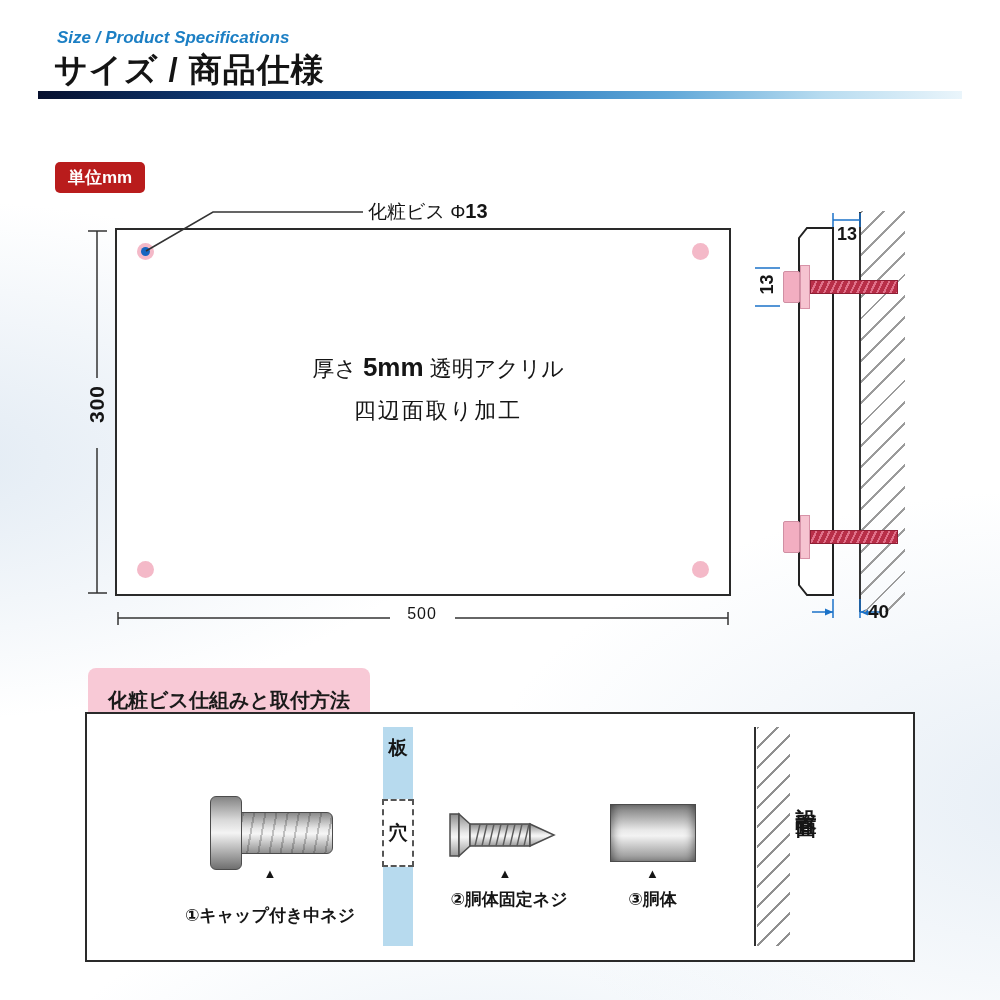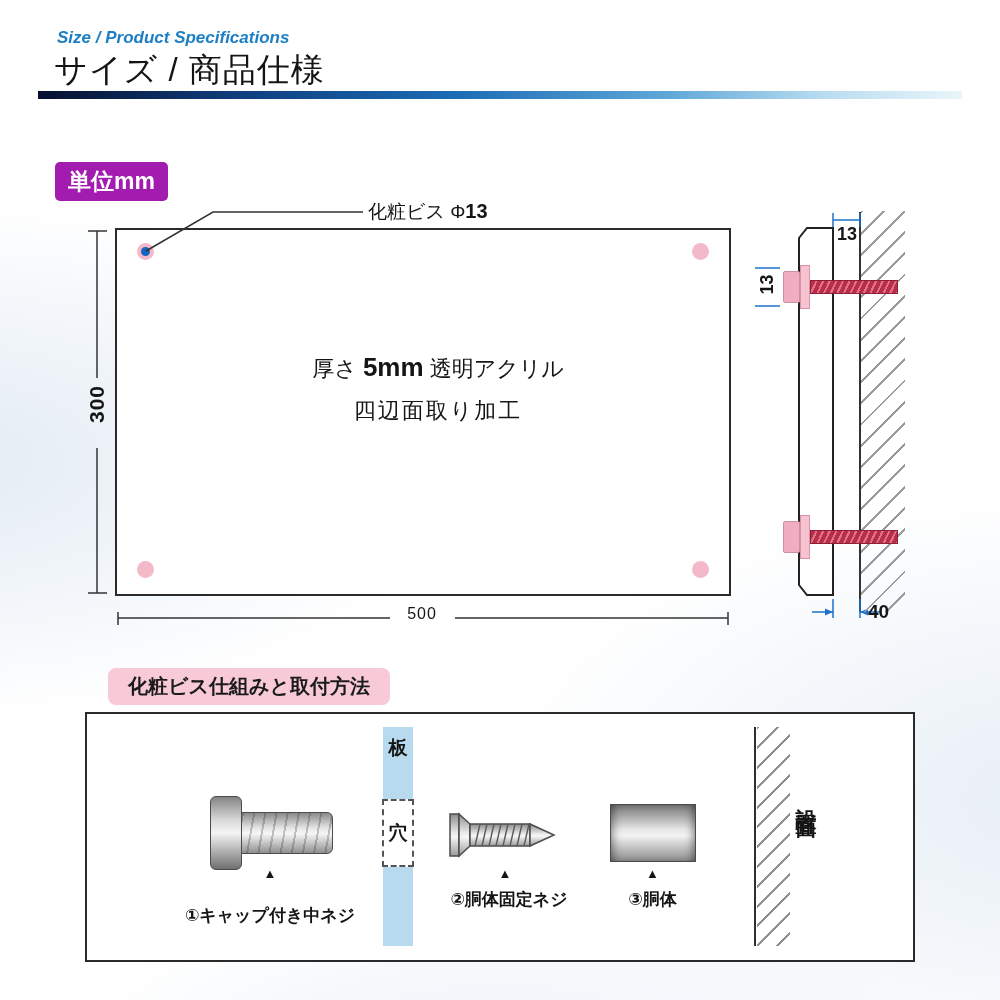--- a/index.html
+++ b/index.html
@@ -11,26 +11,26 @@
     background:
       radial-gradient(900px 420px at -8% 46%, rgba(196,214,232,0.50), rgba(196,214,232,0) 62%),
       radial-gradient(1000px 520px at 108% 80%, rgba(196,214,232,0.42), rgba(196,214,232,0) 60%),
       radial-gradient(700px 300px at 50% 108%, rgba(208,224,238,0.45), rgba(208,224,238,0) 65%),
       #ffffff;
   }
   .abs { position:absolute; }
 
   
   .hdr-en { left:57px; top:28px; font-size:17px; font-style:italic; font-weight:bold; color:#1c7fc4; }
-  .hdr-jp { left:54px; top:48px; font-size:33px; font-weight:normal; letter-spacing:1px; color:#141414; }
+  .hdr-jp { left:54px; top:48px; font-size:33px; font-weight:bold; letter-spacing:1px; color:#141414; }
   .hdr-bar { left:38px; top:91px; width:924px; height:8px;
     background:linear-gradient(90deg,#07102e 0%,#0f3f7e 22%,#1b6cb5 45%,#5fa7d8 68%,#b8dcf0 85%,#eaf5fb 100%); }
 
   
-  .unit-badge { left:55px; top:162px; background:#a21caf; color:#fff; font-size:23px; font-weight:bold;
+  .unit-badge { left:55px; top:162px; background:#b91c1c; color:#fff; font-size:17px; font-weight:bold;
     padding:4px 13px; border-radius:5px; }
 
   
   .panel { left:115px; top:228px; width:616px; height:368px; border:2px solid #2a2a2a; background:#fff; }
   .dot { width:17px; height:17px; border-radius:50%; background:#f4b9c8; }
   .dot-tl { left:137px; top:243px; } .dot-tr { left:692px; top:243px; }
   .dot-bl { left:137px; top:561px; } .dot-br { left:692px; top:561px; }
   .anchor-dot { left:141px; top:247px; width:9px; height:9px; border-radius:50%; background:#1565c0; }
 
   .callout { left:368px; top:199px; font-size:19px; white-space:nowrap; }
@@ -55,21 +55,21 @@
 
   .screw-flange { width:10px; height:44px; background:#f6c3d0; border:1px solid #d793a8; }
   .screw-cap { width:17px; height:32px; background:#f2aec1; border:1px solid #cf8fa3; border-radius:2px; }
   .screw-shaft { width:88px; height:14px; border:1px solid #8e1f35;
     background:repeating-linear-gradient(115deg,#b82e48 0 4px,#e0718a 4px 6px); }
   .s1f { left:800px; top:265px; } .s1c { left:783px; top:271px; } .s1s { left:810px; top:280px; }
   .s2f { left:800px; top:515px; } .s2c { left:783px; top:521px; } .s2s { left:810px; top:530px; }
 
   
   .install-badge { left:88px; top:668px; background:#f8c9d6; color:#1a1a1a; font-size:20px; font-weight:bold;
-    padding:5px 20px; border-radius:8px;margin-left:20px; }
+    padding:19px 20px; border-radius:8px; }
   .install-box { left:85px; top:712px; width:830px; height:250px; border:2px solid #2a2a2a; background:#fff; }
 
   .cap-head { left:210px; top:796px; width:32px; height:74px; border:1px solid #4c4c4c; border-radius:6px;
     background:linear-gradient(180deg,#848484,#d9d9d9 32%,#f4f4f4 50%,#cfcfcf 64%,#6f6f6f); }
   .cap-shaft { left:241px; top:812px; width:92px; height:42px; border:1px solid #4c4c4c; border-radius:0 6px 6px 0;
     background:repeating-linear-gradient(100deg,rgba(40,40,40,0.25) 0 2px,rgba(255,255,255,0) 2px 11px),
                linear-gradient(180deg,#8a8a8a,#e6e6e6 38%,#f6f6f6 52%,#8f8f8f); }
 
   .plate-bar { left:383px; top:727px; width:30px; height:219px; background:#b7daee; }
   .plate-label { left:383px; top:735px; width:30px; text-align:center; font-size:19px; font-weight:bold; }

